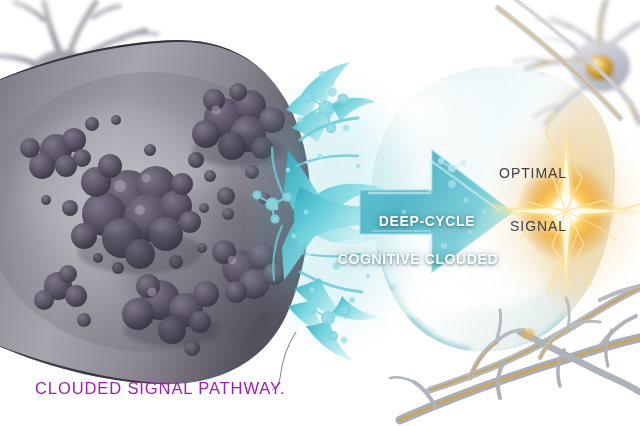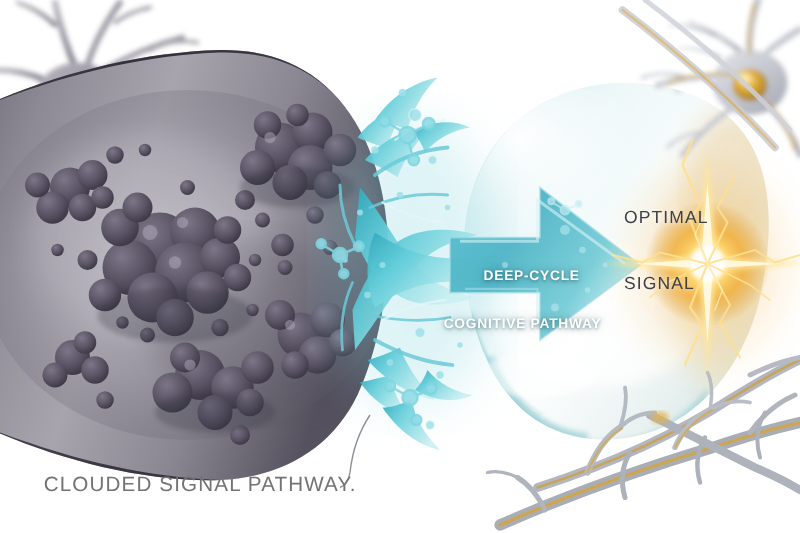--- a/index.html
+++ b/index.html
@@ -10,35 +10,35 @@
     background:#ffffff;
   }
   #stage svg.layer{position:absolute;left:0;top:0;width:640px;height:426px;}
 
   
   .txt{position:absolute;white-space:pre;}
 
   #arrow-label{
     left:418px;top:193px;transform:translateX(-50%);
     text-align:center;color:#ffffff;
-    font-size:11px;font-weight:bold;letter-spacing:.6px;line-height:19px;
+    font-size:14px;font-weight:bold;letter-spacing:.6px;line-height:19px;
     text-shadow:0 1px 3px rgba(10,60,70,.55),0 0 8px rgba(10,70,80,.35);
   }
   #arrow-label .l2{display:block;}
 
   #flow-label{
     left:533px;top:130px;transform:translateX(-50%);
-    text-align:left;color:#3e4046;
+    text-align:right;color:#3e4046;
     font-size:14px;letter-spacing:.9px;line-height:17.5px;
     text-shadow:0 0 6px rgba(255,255,255,.85);
   }
   #flow-label span{display:block;}
 
   #caption{
-    left:35px;top:379px;color:#737373;
+    left:35px;top:379px;color:#a21caf;
     font-size:16.5px;letter-spacing:.9px;
   }
 </style>
 </head>
 <body>
 
 <div id="stage">
 
   <svg class="layer" viewBox="0 0 640 426">
     <defs>
@@ -553,21 +553,21 @@
       </g>
     </g>
 
     <g>
       <path d="M 296,332 C 288,344 282,360 280,378 C 279,384 277,388 272,390" fill="none" stroke="#8d8f96" stroke-width="1.1"></path>
     </g>
   </svg>
 
   <div class="txt" id="arrow-label">
     <span class="l1">DEEP-CYCLE</span>
-    <span class="l2">COGNITIVE PATHWAY</span>
+    <span class="l2">COGNITIVE CLOUDED</span>
   </div>
 
   <div class="txt" id="flow-label">
     <span>OPTIMAL</span>
     <span>SIGNAL</span>
   </div>
 
   <div class="txt" id="caption">CLOUDED SIGNAL PATHWAY.</div>
 
 </div>

